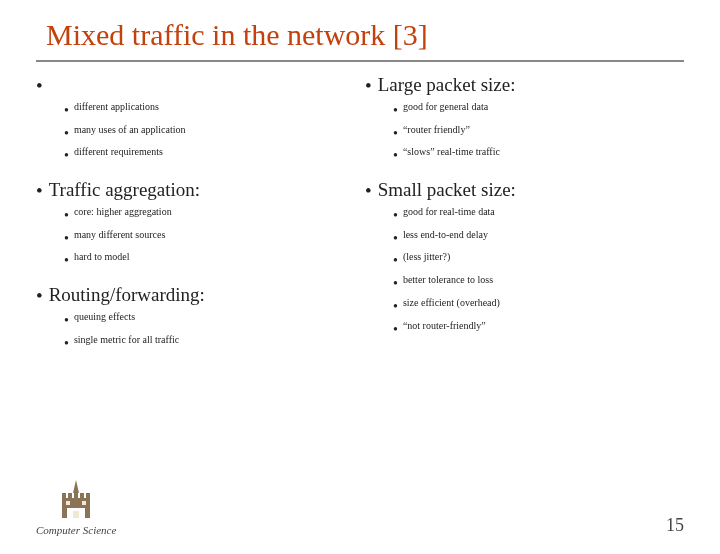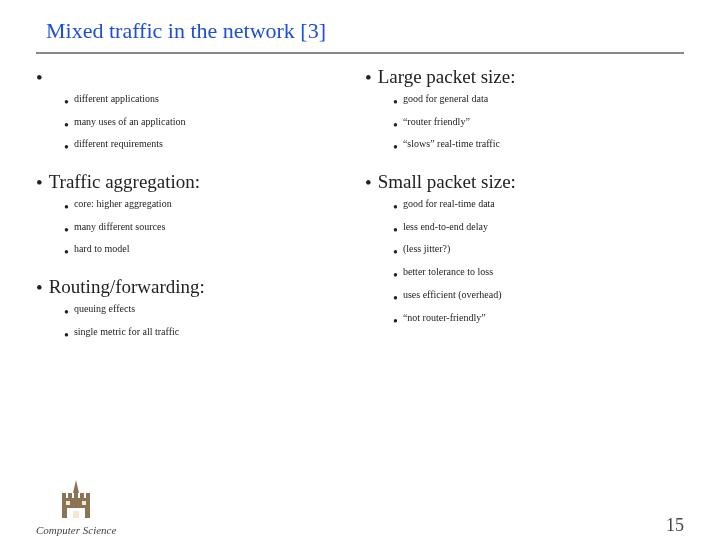--- a/index.html
+++ b/index.html
@@ -12,23 +12,23 @@
       position: relative;
     }
     .slide {
       width: 720px;
       height: 554px;
       padding: 18px 36px 18px 36px;
       display: flex;
       flex-direction: column;
     }
     .slide-title {
-      font-size: 22px;
+      font-size: 30px;
       font-weight: normal;
-      color: #1d4ed8;
+      color: #c2410c;
       margin-bottom: 8px;
       padding-left: 10px;
     }
     .divider {
       border: none;
       border-top: 2px solid #888;
       margin-bottom: 12px;
     }
     .content-area {
       display: flex;
@@ -195,21 +195,21 @@
           <li>
               <span>less end-to-end delay</span>
             </li>
           <li>
               <span>(less jitter?)</span>
             </li>
           <li>
               <span>better tolerance to loss</span>
             </li>
           <li>
-              <span>uses efficient (overhead)</span>
+              <span>size efficient (overhead)</span>
             </li>
           <li>
               <span>“not router-friendly”</span>
             </li>
         </ul>
       </div>
     </div>
   </div>
 
   <div class="footer">

